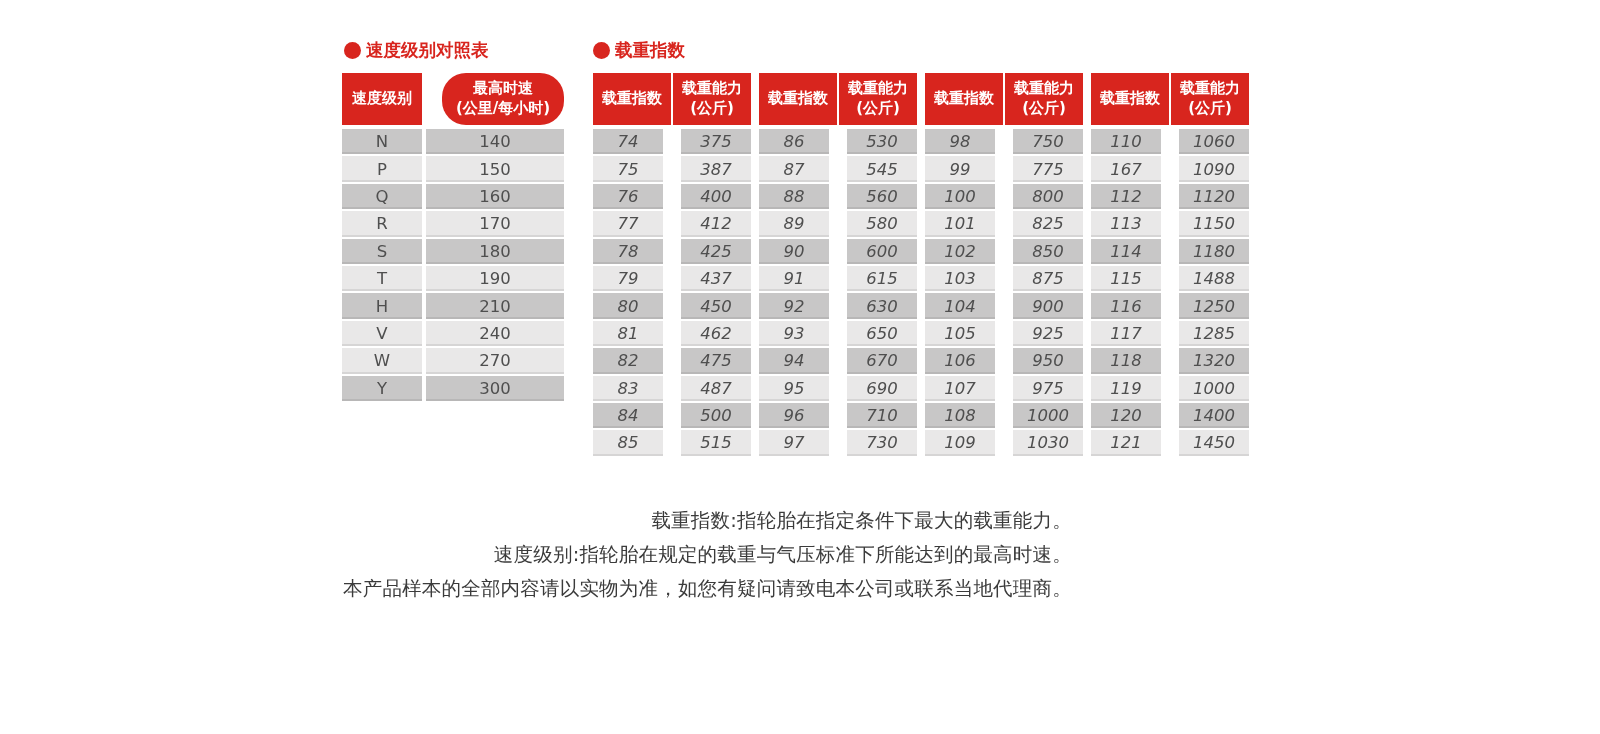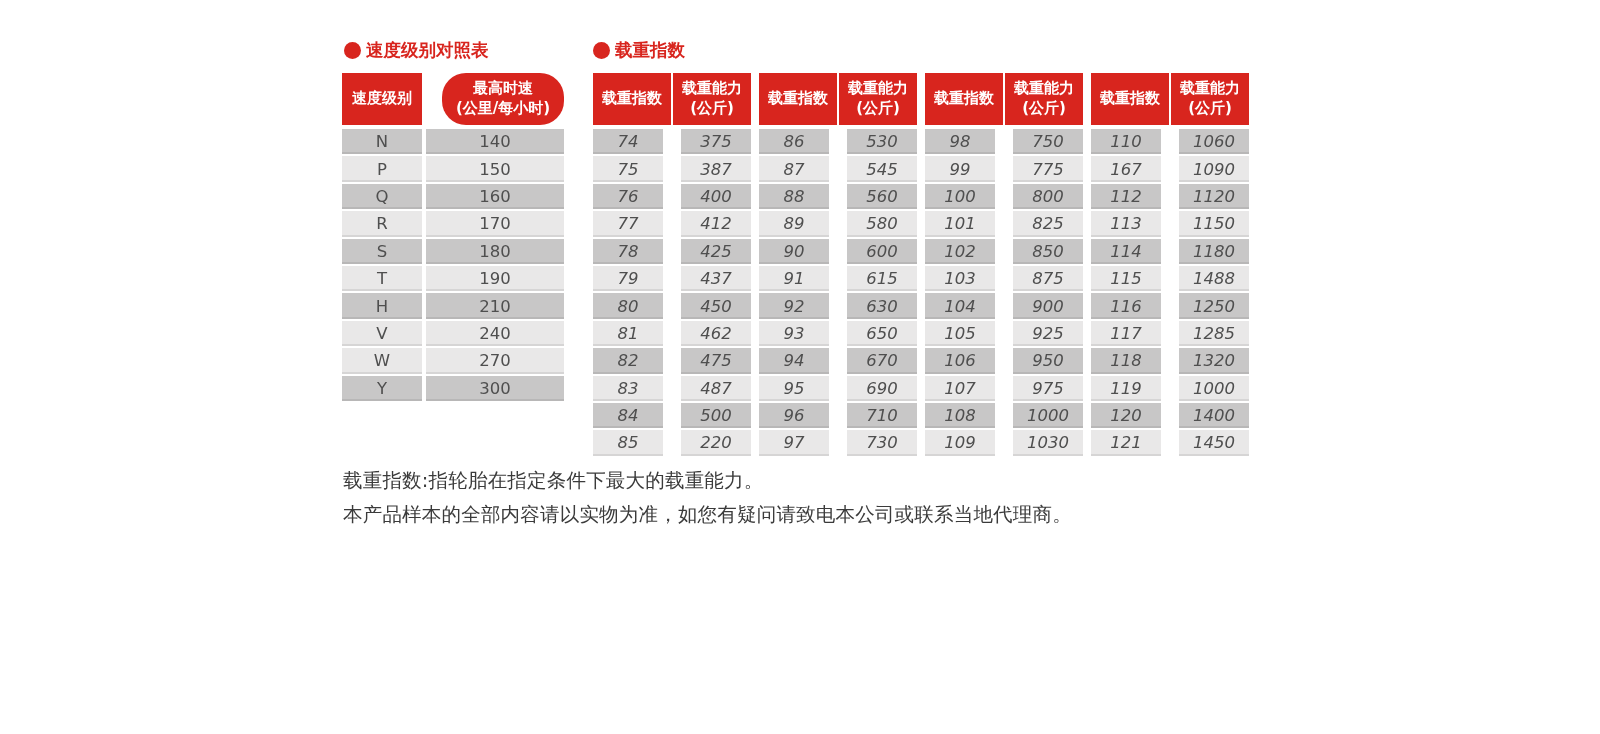--- a/index.html
+++ b/index.html
@@ -46,23 +46,24 @@
   
   #load-groups{position:absolute;left:593px;top:73px;display:flex;gap:8px;}
   .load-group{width:158px;}
   .load-group .thead{gap:2px;}
   .load-group .th{width:78px;}
   .load-group .trow{gap:18px;font-style:italic;}
   .load-group .cell{width:78px;}
 
   
   #notes{
-    position:absolute;left:343px;top:464px;
+    position:absolute;left:343px;top:504px;
     font-size:19.5px;line-height:34px;color:var(--note-text,#3b3b3b);
     letter-spacing:0.2px;
+    text-align:right;
   }
 </style>
 </head>
 <body>
 
 <div class="section-title" id="speed-title">
   <span class="dot"></span>
   <span>速度级别对照表</span>
 </div>
 
@@ -172,21 +173,21 @@
         <div class="trow light">
           <div class="cell cell-a">83</div>
           <div class="cell cell-b">487</div>
         </div>
         <div class="trow dark">
           <div class="cell cell-a">84</div>
           <div class="cell cell-b">500</div>
         </div>
         <div class="trow light">
           <div class="cell cell-a">85</div>
-          <div class="cell cell-b">220</div>
+          <div class="cell cell-b">515</div>
         </div>
       </div>
     </div>
     <div class="load-group">
       <div class="thead">
         <div class="th">载重指数</div>
         <div class="th">
           <span class="">载重能力</span>
           <span class="">(公斤)</span>
         </div>
@@ -357,14 +358,15 @@
         <div class="trow light">
           <div class="cell cell-a">121</div>
           <div class="cell cell-b">1450</div>
         </div>
       </div>
     </div>
   </div>
 
 <div id="notes">
   <div>载重指数:指轮胎在指定条件下最大的载重能力。</div>
+  <div>速度级别:指轮胎在规定的载重与气压标准下所能达到的最高时速。</div>
   <div>本产品样本的全部内容请以实物为准，如您有疑问请致电本公司或联系当地代理商。</div>
 </div>
 
 </body></html>

